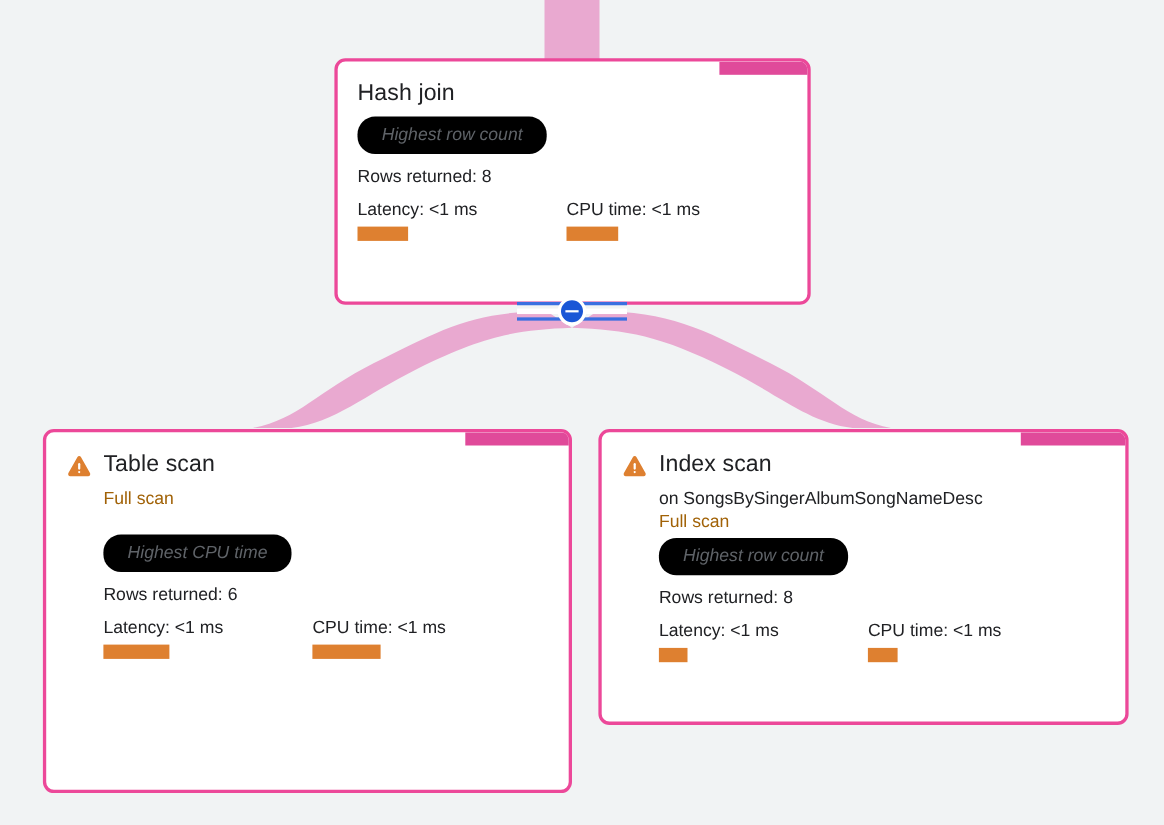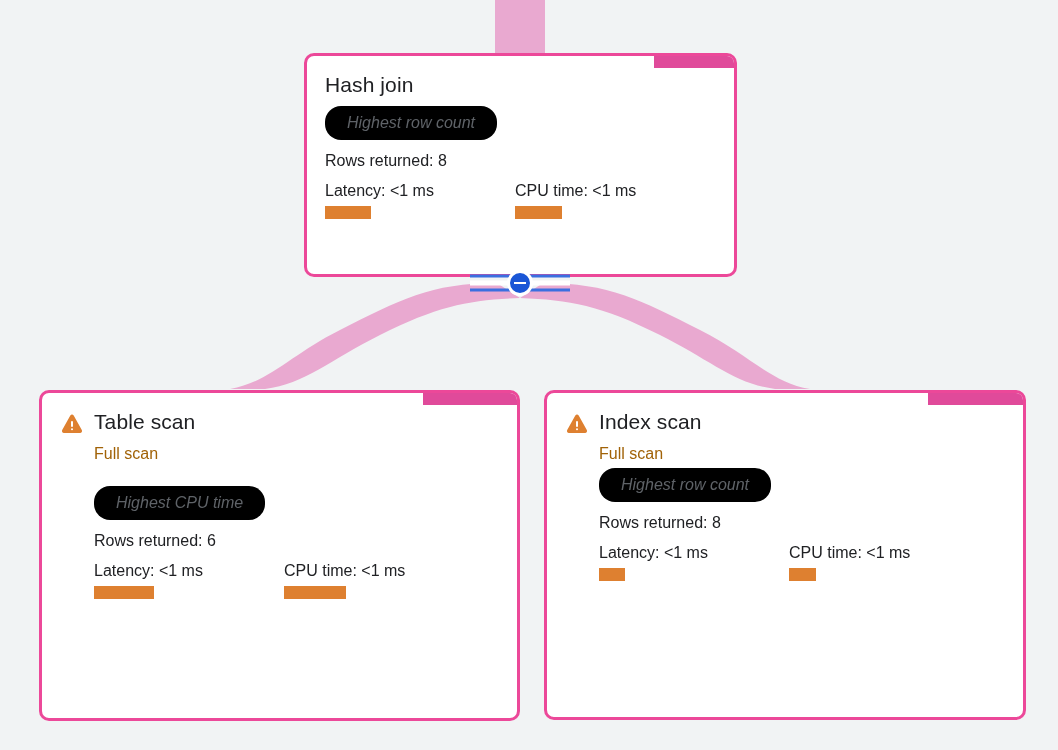--- a/index.html
+++ b/index.html
@@ -278,31 +278,32 @@
           <div class="metric">
             <span class="metric-label">CPU time: &lt;1 ms</span>
             <span class="metric-bar" style="width:62px;"></span>
           </div>
         </div>
       </div>
     </div>
     <div class="node-accent"></div>
   </div>
 
-  <div class="node-card" id="card-index-scan" style="left:544px; top:390px; width:482px; height:330px;">
+  <div class="node-card" id="card-index-scan" style="left:544px; top:390px; width:482px; height:269px;">
     <div class="node-body">
       <div class="warn-slot">
         <svg class="warn-icon" viewBox="0 0 24 22">
           <path d="M12 1.6c.7 0 1.3.35 1.7 1l8.1 14.4c.75 1.3-.2 2.9-1.7 2.9H3.9c-1.5 0-2.45-1.6-1.7-2.9L10.3 2.6c.4-.65 1-1 1.7-1z" fill="#de8030"></path>
           <rect x="11" y="8" width="2" height="6" rx="1" fill="#ffffff"></rect>
           <rect x="11" y="15.2" width="2" height="2" rx="1" fill="#ffffff"></rect>
         </svg>
       </div>
       <div class="node-content">
         <div class="node-title">Index scan</div>
+        <div class="node-subtitle">on SongsBySingerAlbumSongNameDesc</div>
         <div class="node-subnote">Full scan</div>
         <div class="chips">
           <span class="chip">Highest row count</span>
         </div>
         <div class="rows-line">Rows returned: 8</div>
         <div class="metrics">
           <div class="metric" style="width:190px;">
             <span class="metric-label">Latency: &lt;1 ms</span>
             <span class="metric-bar" style="width:26px;"></span>
           </div>

